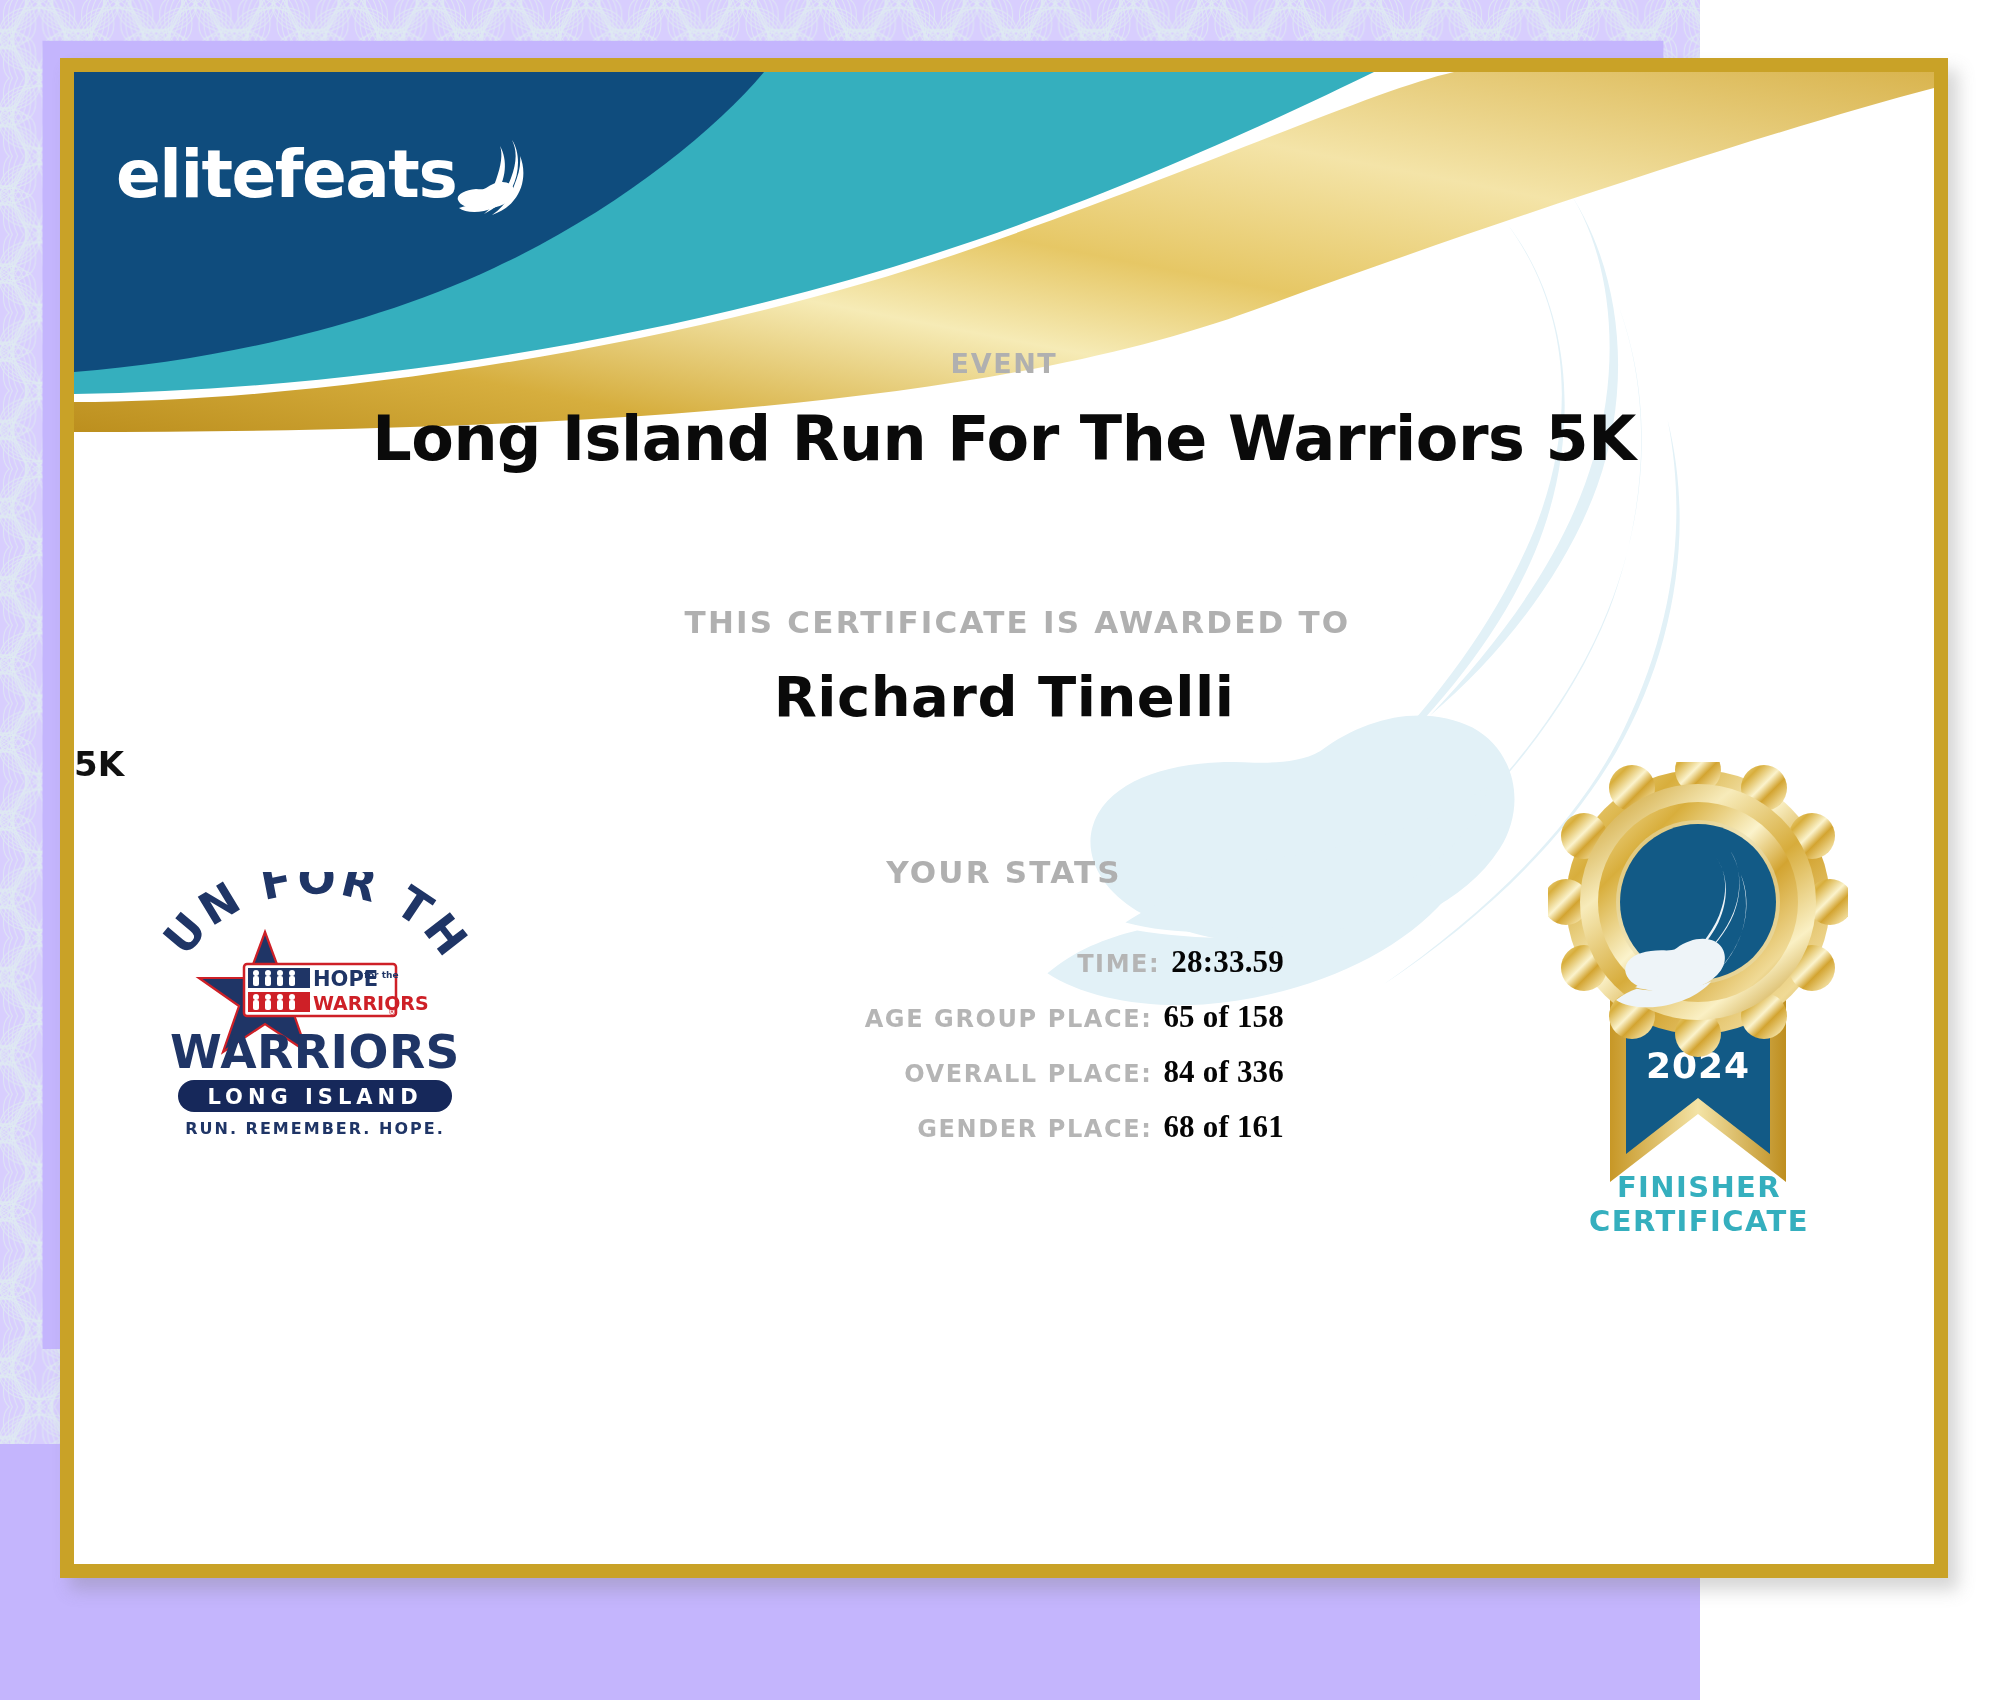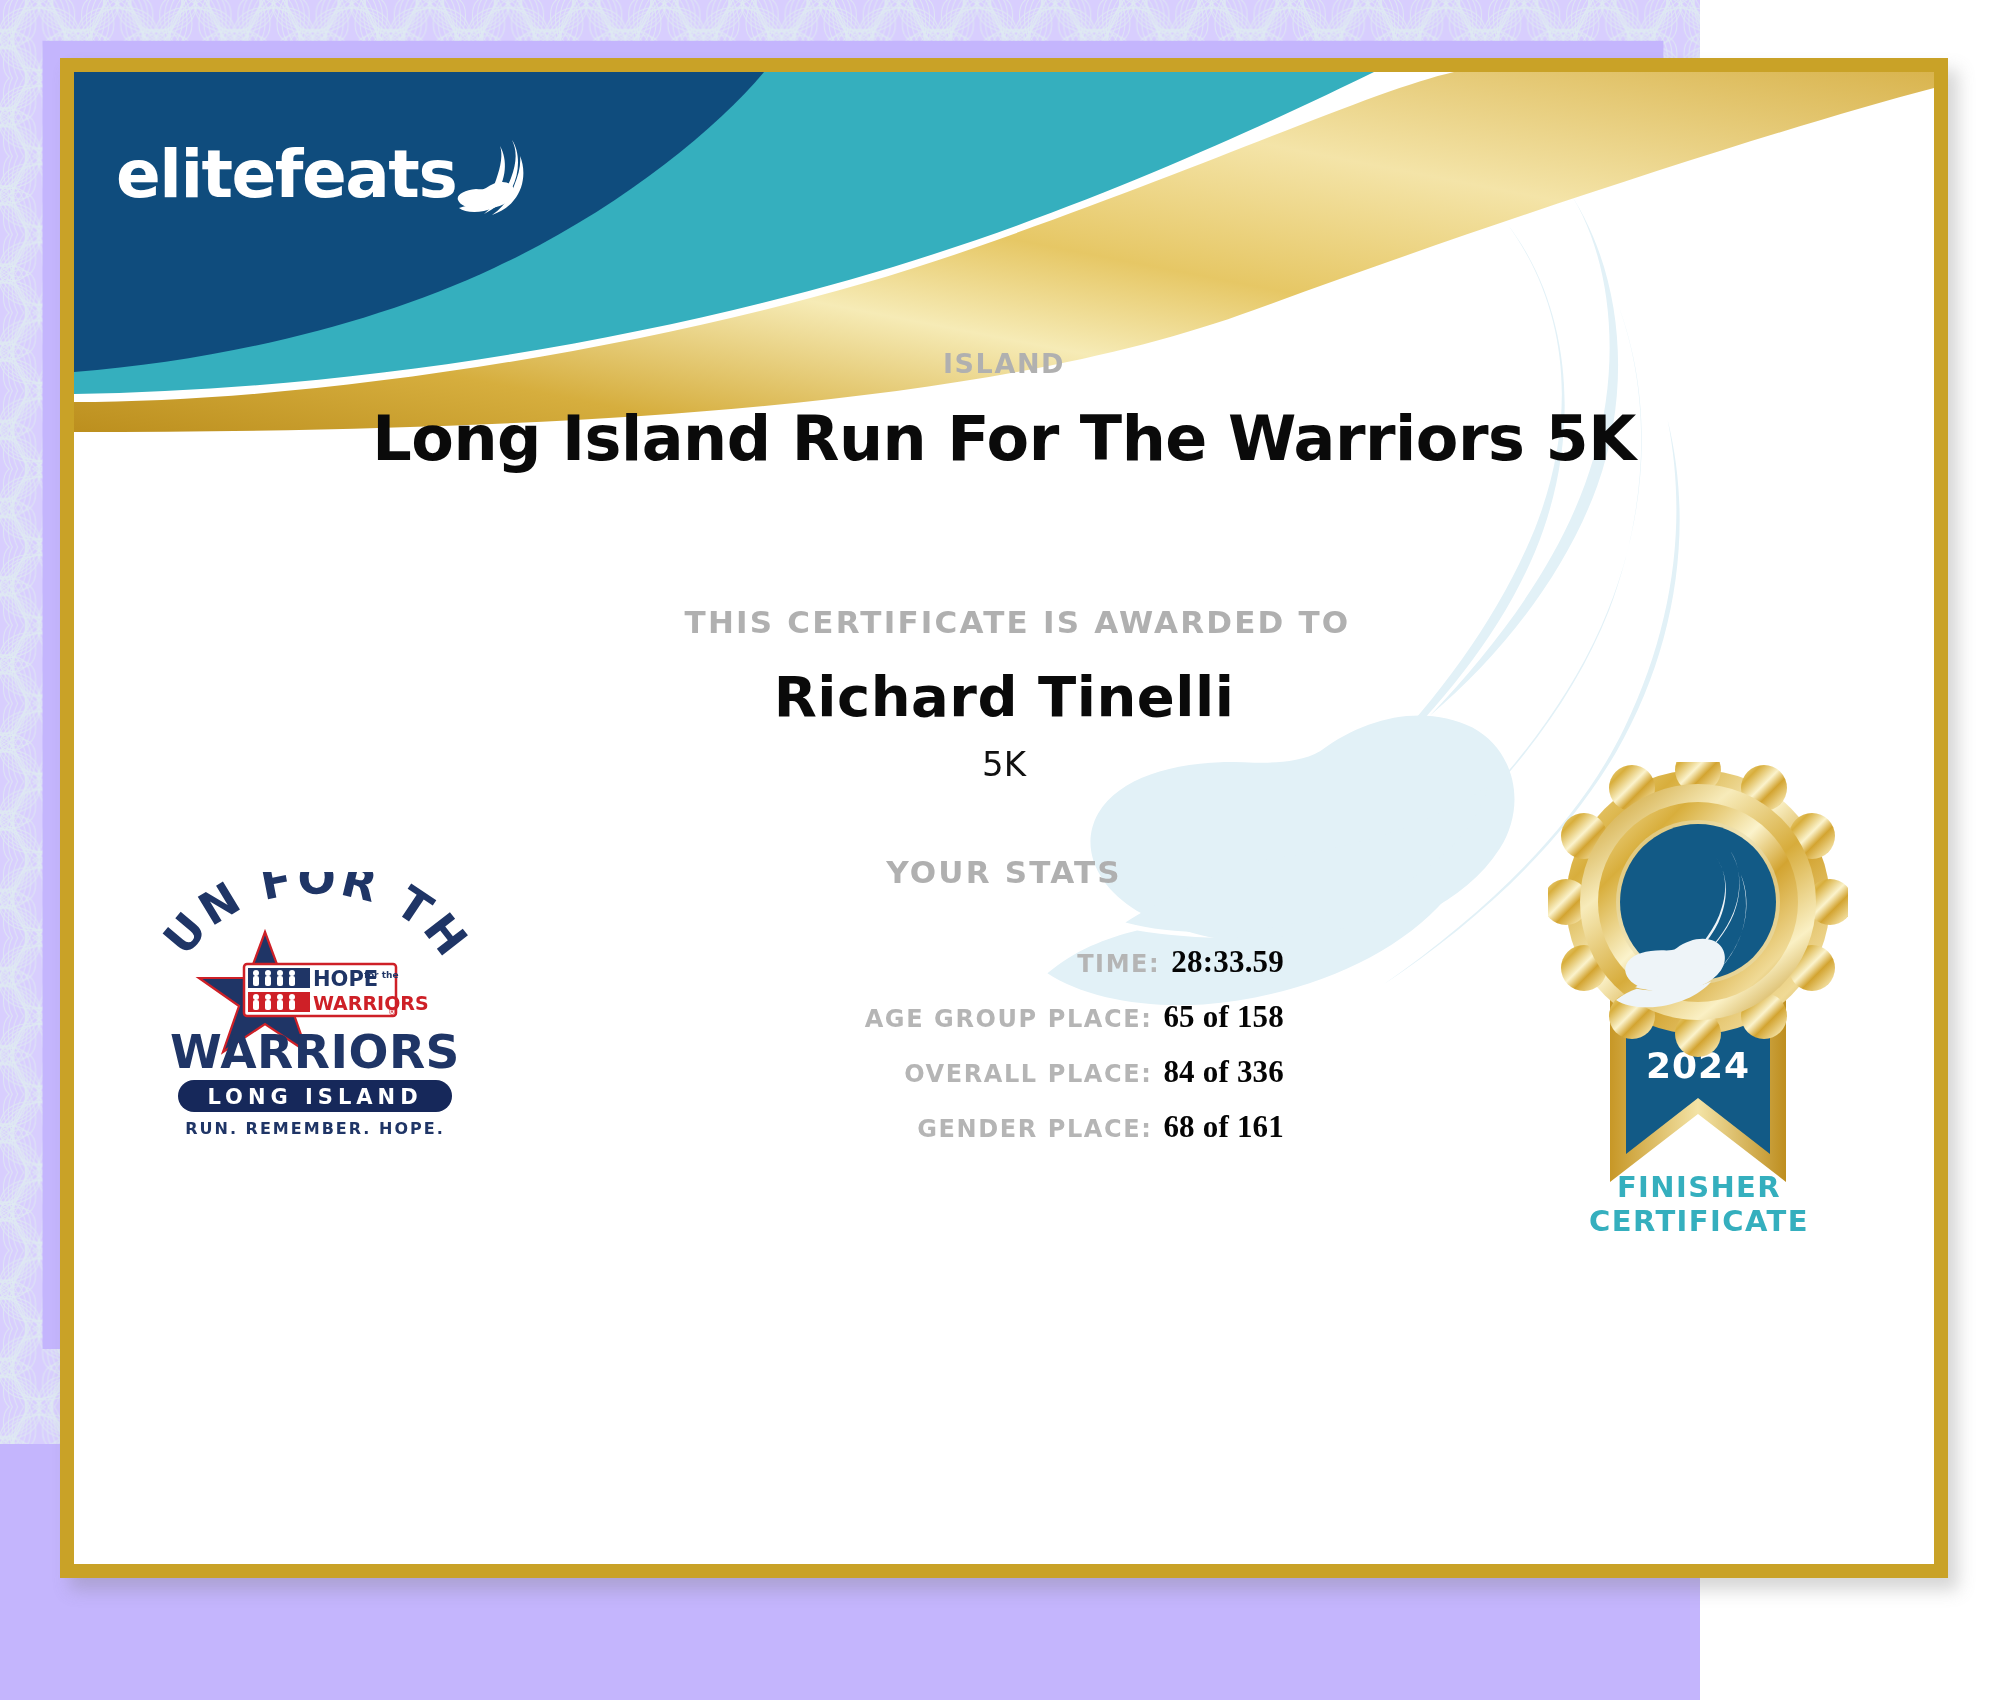--- a/index.html
+++ b/index.html
@@ -143,24 +143,24 @@
     font-size: 56px;
     font-weight: 700;
     letter-spacing: 0.5px;
     font-family: "DejaVu Sans", sans-serif;
   }
 
   #recipient-division {
     position: absolute;
     left: 0; right: 0;
     top: 672px;
-    text-align: center;
+    text-align: left;
     color: #111111;
     font-size: 34px;
-    font-weight: 400;
+    font-weight: 700;
     font-family: "DejaVu Sans", sans-serif;
   }
 
   #stats-label {
     position: absolute;
     left: 0; right: 0;
     top: 782px;
     text-align: center;
     font-size: 31px;
     letter-spacing: 2.2px;
@@ -323,21 +323,21 @@
             <path d="M30,50 C38,44 48,42 54,46 C60,50 60,58 53,63 C45,69 32,72 20,71
                      C11,70 4,67 2,62 C0,57 8,52 20,51 C24,51 27,52 30,50 Z"></path>
             <path d="M20,66 C32,66 46,62 54,56 C50,64 40,70 28,73 C18,75 8,74 3,70
                      C8,68 14,67 20,66 Z"></path>
           </g>
         </svg>
       </div>
 
       <div id="content">
 
-        <div id="event-label" class="lbl">ISLAND</div>
+        <div id="event-label" class="lbl">EVENT</div>
 
         <div id="event-title">Long Island Run For The Warriors 5K</div>
 
         <div id="awarded-label" class="lbl">THIS CERTIFICATE IS AWARDED TO</div>
 
         <div id="recipient-name">Richard Tinelli</div>
 
         <div id="recipient-division">5K</div>
 
         <div id="stats-label" class="lbl">YOUR STATS</div>

